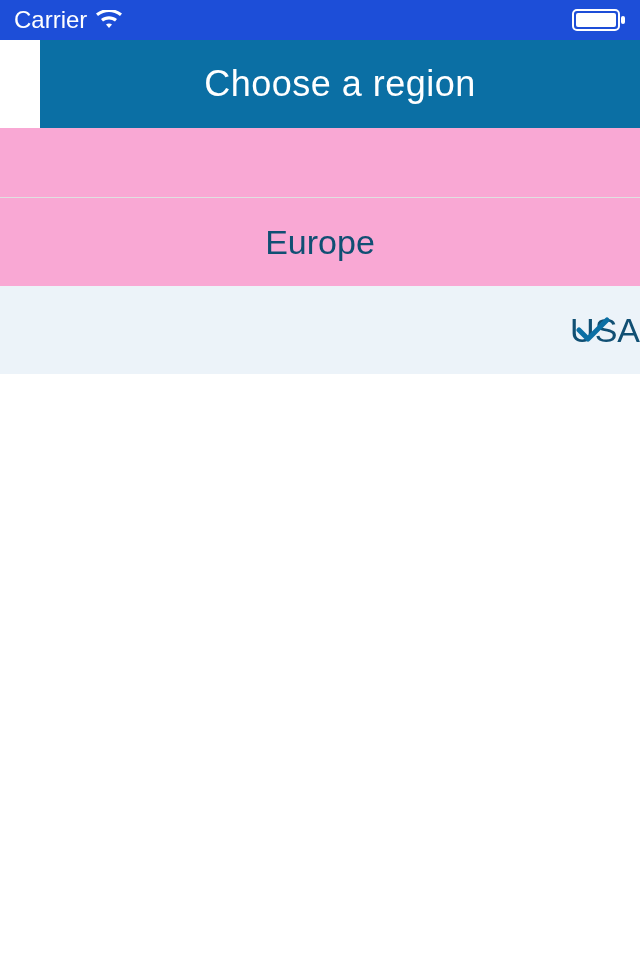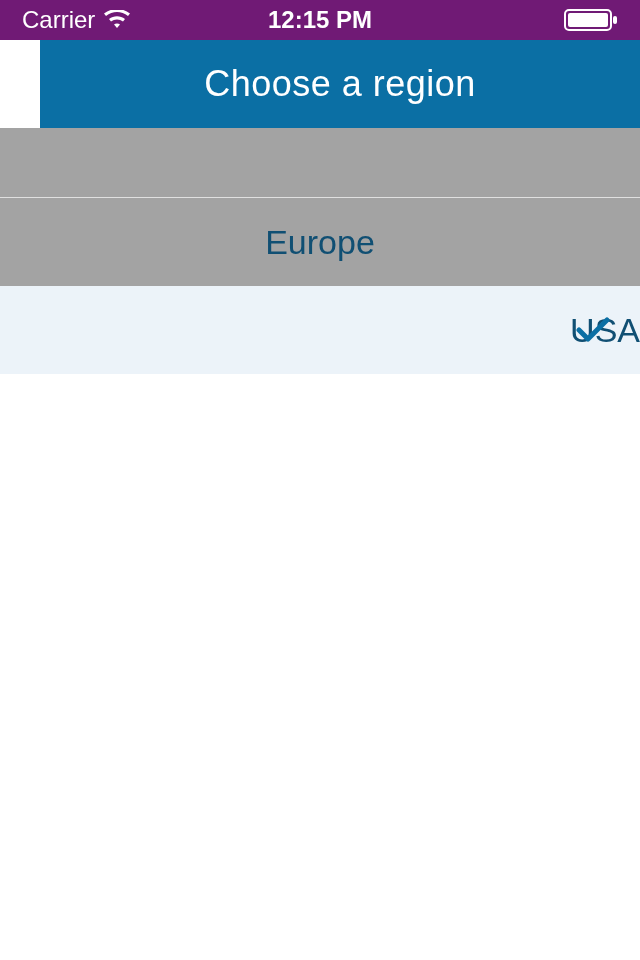--- a/index.html
+++ b/index.html
@@ -10,26 +10,26 @@
       -webkit-font-smoothing: antialiased;
     }
     html, body {
       width: 640px;
       height: 960px;
       background: #ffffff;
       overflow: hidden;
     }
     .status-bar {
       height: 40px;
-      background: #701a75;
+      background: #1d4ed8;
       color: #ffffff;
       display: flex;
       align-items: center;
       justify-content: space-between;
-      padding: 0 22px;
+      padding: 0 14px;
       font-size: 24px;
       font-weight: 400;
     }
     .status-left {
       display: flex;
       align-items: center;
       gap: 8px;
     }
     .status-center {
       position: absolute;
@@ -69,21 +69,21 @@
       position: absolute;
       right: 20px;
       top: 50%;
       transform: translateY(-50%);
       font-size: 34px;
       font-weight: 600;
       color: #ffffff;
       cursor: pointer;
     }
     .content {
-      background: #a3a3a3;
+      background: #f9a8d4;
     }
     .spacer {
       height: 70px;
       border-bottom: 1px solid #e0e0e0;
     }
     .list-item {
       height: 88px;
       display: flex;
       align-items: center;
       justify-content: center;
@@ -113,21 +113,20 @@
   <div class="status-left">
     <span>Carrier</span>
     <span class="wifi-icon">
       <svg width="28" height="20" viewBox="0 0 28 20">
         <path d="M14 18 L17 14.5 C15.2 13.2 12.8 13.2 11 14.5 Z" fill="#ffffff"></path>
         <path d="M8 11.5 C11.5 8.8 16.5 8.8 20 11.5 L22 9 C17.2 5.3 10.8 5.3 6 9 Z" fill="#ffffff"></path>
         <path d="M3 6 C9.5 0.7 18.5 0.7 25 6 L27 3.5 C19.3 -2.5 8.7 -2.5 1 3.5 Z" fill="#ffffff"></path>
       </svg>
     </span>
   </div>
-  <div class="status-center">12:15 PM</div>
   <div class="status-right">
     <span class="battery-icon">
       <svg width="54" height="22" viewBox="0 0 54 22">
         <rect x="1" y="1" width="46" height="20" rx="4" ry="4" fill="none" stroke="#ffffff" stroke-width="2"></rect>
         <rect x="4" y="4" width="40" height="14" rx="2" ry="2" fill="#ffffff"></rect>
         <rect x="49" y="7" width="4" height="8" rx="2" ry="2" fill="#ffffff"></rect>
       </svg>
     </span>
   </div>
 </div>

